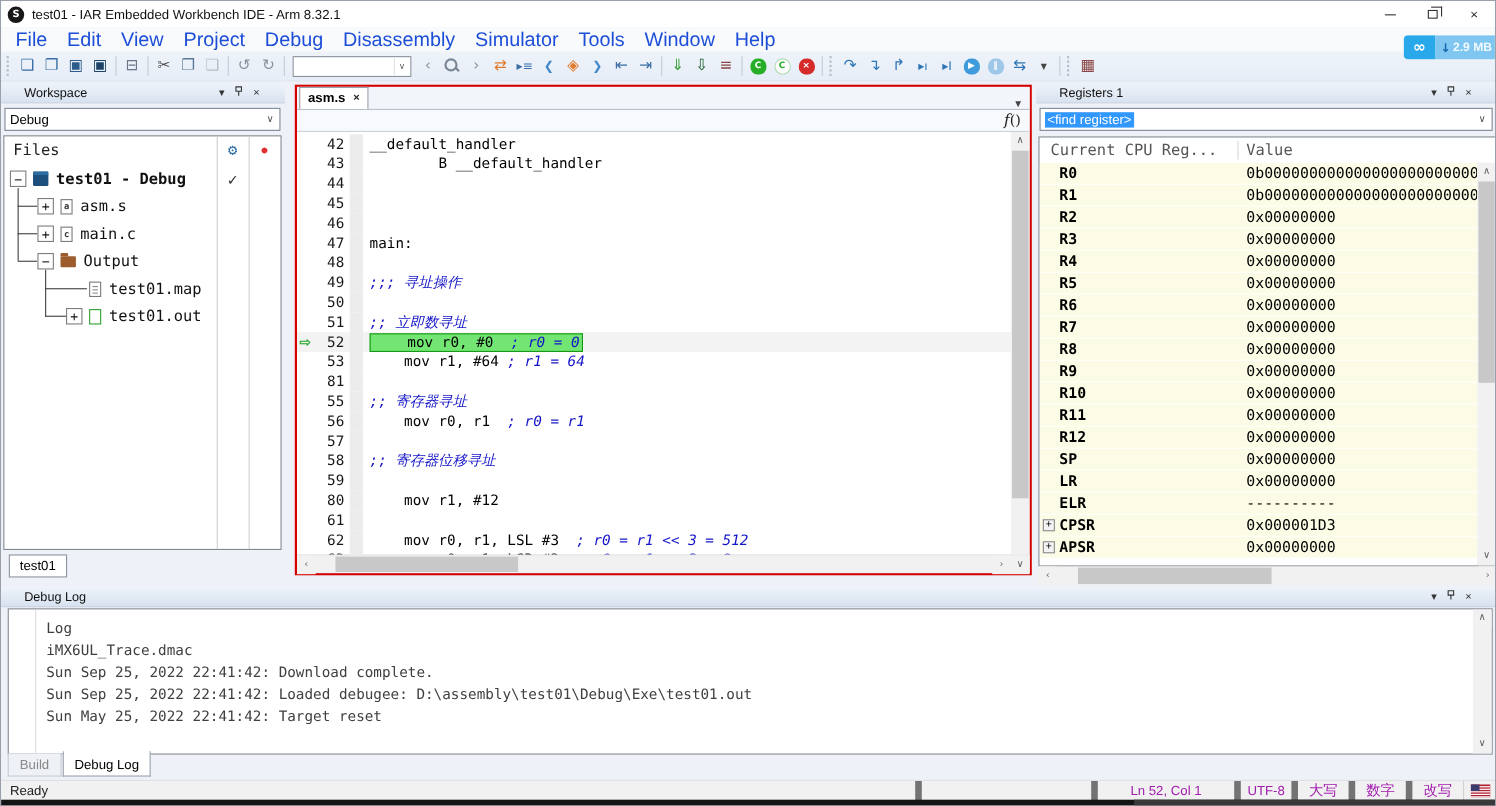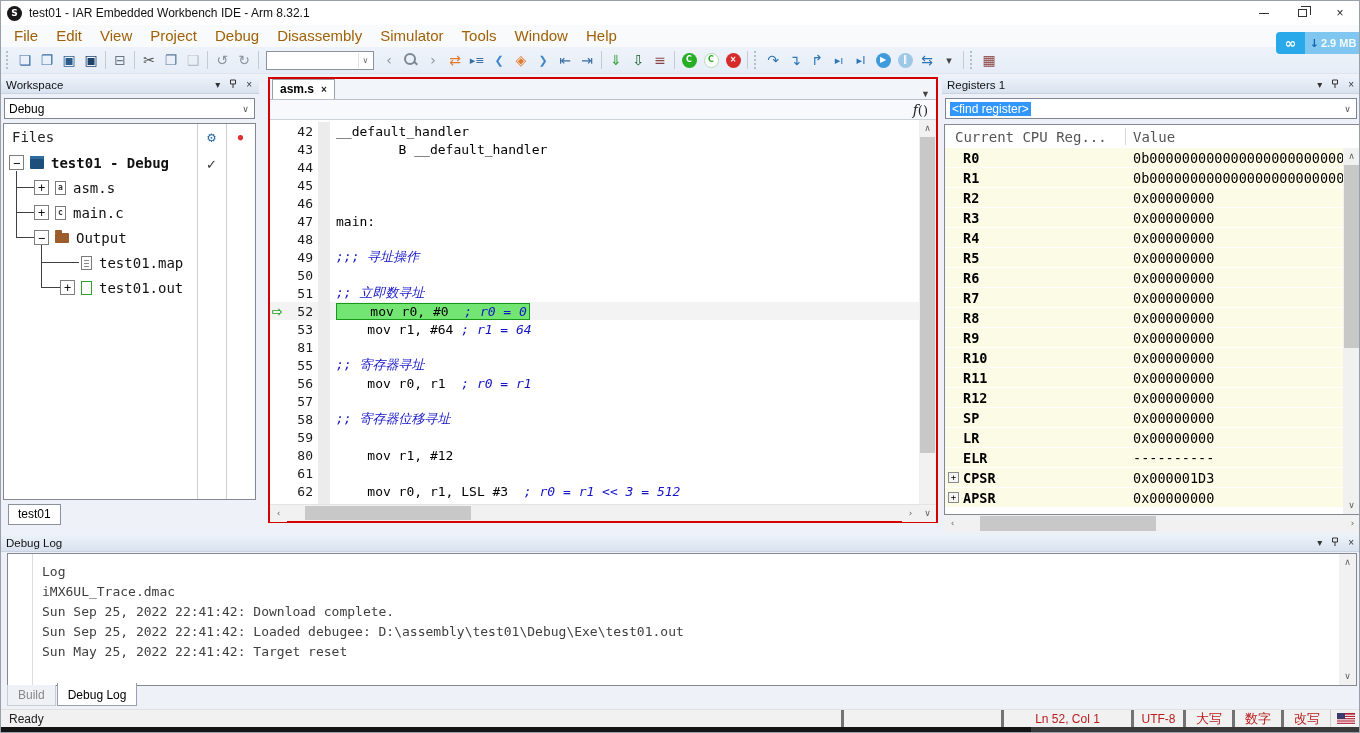--- a/index.html
+++ b/index.html
@@ -16,21 +16,21 @@
 .appicon{width:15px;height:15px;border-radius:50%;background:#181818;color:#fff;font:bold 9px/15px "DejaVu Sans",sans-serif;text-align:center;margin-right:7px;flex:none}
 .title{white-space:nowrap}
 .wctl{margin-left:auto;display:flex;height:100%}
 .wbtn{width:38px;height:100%;display:flex;align-items:center;justify-content:center;color:#222;font-size:12px}
 .minline{width:10px;height:1px;background:#333;display:inline-block}
 .restore{width:9px;height:8px;border:1px solid #333;background:#fff;position:relative;display:inline-block}
 .restore::before{content:"";position:absolute;left:2px;top:-4px;width:9px;height:8px;border:1px solid #333;border-left:none;border-bottom:none}
 
 
 .menubar{height:22px;background:#f9fafc;display:flex;align-items:center;padding-left:4px}
-.mitem{padding:0 9px;font-size:15px;color:#a16207;height:22px;line-height:22px}
+.mitem{padding:0 9px;font-size:18px;color:#1d4ed8;height:22px;line-height:22px}
 
 
 .toolbar{height:27px;background:linear-gradient(var(--panel_header_from),#e7edf7);display:flex;align-items:center;padding-left:2px;border-bottom:1px solid #dfe5ee}
 .tbi{width:22px;height:20px;display:inline-flex;align-items:center;justify-content:center;font-size:14px;flex:none;font-family:"DejaVu Sans",sans-serif}
 .tbi.small{font-size:11px}
 .tbsep{width:1px;height:18px;background:#c4cbd6;margin:0 3px;flex:none}
 .tbhandle{width:5px;height:18px;border-left:2px dotted #b5bdc9;margin:0 3px;flex:none}
 .tbcombo{width:108px;height:19px;background:#fff;border:1px solid #8a929e;margin:0 4px;position:relative;flex:none}
 .tbcarr{position:absolute;right:1px;top:1px;bottom:1px;width:14px;color:#666;font-size:8px;display:flex;align-items:center;justify-content:center;border-left:1px solid #e0e0e0}
 .circ{width:15px;height:15px;border-radius:50%;border:1px solid transparent;display:inline-flex;align-items:center;justify-content:center;font:bold 8px/1 "DejaVu Sans",sans-serif}
@@ -40,21 +40,21 @@
 
 
 .badge{position:absolute;left:1275px;top:31px;width:85px;height:22px;display:flex;border-radius:4px 0 0 4px;overflow:hidden;z-index:50}
 .badge-logo{width:29px;background:var(--badge_blue);color:#fff;font:bold 14px/22px "DejaVu Sans",sans-serif;text-align:center;flex:none}
 .badge-body{flex:1;background:#7fc7f0;display:flex;align-items:center;justify-content:center;gap:2px}
 .badge-arrow{color:#1467ae;font:bold 11px/1 "DejaVu Sans",sans-serif}
 .badge-text{color:#f2faff;font:bold 11px/1 "Liberation Sans",sans-serif}
 
 
 .panel{position:absolute;background:#eef1f8}
-.phead{height:18px;background:linear-gradient(var(--panel_header_from),var(--panel_header_to));display:flex;align-items:center;padding:0 5px;font-size:11.5px;color:#111;border-bottom:1px solid #c9d2e0}
+.phead{height:18px;background:linear-gradient(var(--panel_header_from),var(--panel_header_to));display:flex;align-items:center;padding:0 21px;font-size:11.5px;color:#111;border-bottom:1px solid #c9d2e0}
 .pctl{margin-left:auto;display:flex;align-items:center;gap:9px;padding-right:2px}
 .hbtn{color:#333;font-size:10px;line-height:1}
 .pin{display:inline-block}
 .combo{background:#fff;border:1px solid #7c8694;height:21px;position:relative;font-size:12px;display:flex;align-items:center;padding-left:4px}
 .carr{position:absolute;right:2px;top:2px;bottom:2px;width:13px;display:flex;align-items:center;justify-content:center;color:#555;font-size:9px}
 
 
 .workspace{left:0;top:75px;width:258px;height:456px}
 .ws-combo{margin:4px 4px 3px 3px}
 .filesbox{position:absolute;left:2px;right:3px;top:47px;bottom:32px;background:#fff;border:1px solid #828790;font-family:"DejaVu Sans Mono",monospace;overflow:hidden}
@@ -142,21 +142,21 @@
 .logline{height:20px;white-space:pre}
 .logvscroll{position:absolute;right:0;top:0;bottom:0;width:17px;background:#f1f1f1;display:flex;flex-direction:column}
 .logtabs{position:absolute;left:6px;bottom:1px;height:23px;display:flex;align-items:flex-start}
 .ltab{padding:3px 10px;font-size:12px;color:#888;background:#eef1f6;border:1px solid #c8ccd4;border-top:none;margin-right:1px}
 .ltab.active{background:#fff;color:#000;border-color:#98a0ac;margin-top:-2px;padding-top:5px}
 
 
 .statusbar{position:absolute;left:0;top:708px;width:1360px;height:18px;background:#f1f1f1;border-top:1px solid #e0e0e0;display:flex;align-items:center;font-size:12px;color:#222}
 .sready{display:flex;align-items:center;padding-left:8px}
 .sright{margin-left:auto;display:flex;align-items:stretch}
-.scell{border-left:3px solid #737373;display:flex;align-items:center;justify-content:center;padding:0 10px;color:#b91c1c;white-space:nowrap}
+.scell{border-left:6px solid #737373;display:flex;align-items:center;justify-content:center;padding:0 10px;color:#a21caf;white-space:nowrap}
 .scell.spacer{width:160px}
 [data-name="status-cursor-position"]{width:130px}
 [data-name="status-encoding"]{width:52px}
 [data-name="status-caps"],[data-name="status-numlock"],[data-name="status-overwrite"]{font-size:13px}
 .flagcell{border-left:1px solid #d0d0d0;display:flex;align-items:center;padding:0 6px}
 
 
 .taskstrip{position:absolute;left:0;top:726px;width:1360px;height:7px;background:#141414}
 .taskstrip .seg{position:absolute;left:1030px;right:0;top:0;bottom:0;background:#3a3a3a}
 </style>

